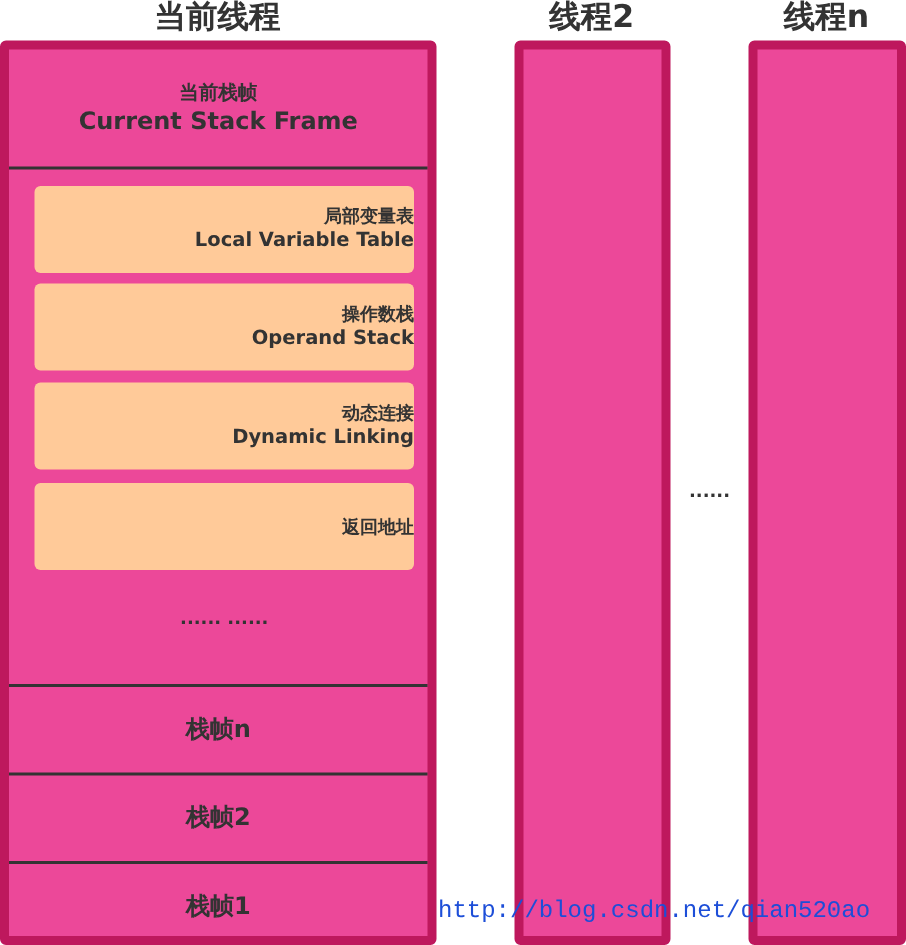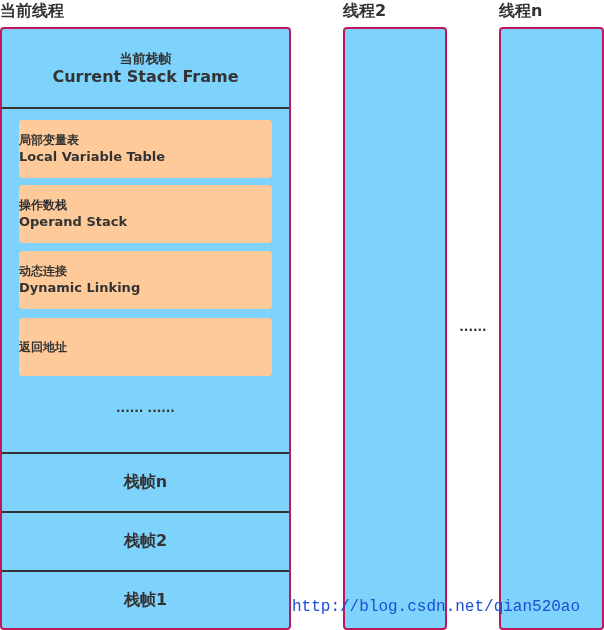--- a/index.html
+++ b/index.html
@@ -3,39 +3,39 @@
   <meta charset="utf-8">
   <style>
     html, body { margin: 0; padding: 0; background: #ffffff; }
     body {
       width: 604px; height: 630px; position: relative; overflow: hidden;
       font-family: "DejaVu Sans", "Liberation Sans", sans-serif;
       color: #333333;
     }
     .thread-title {
       position: absolute; top: 0; height: 22px; line-height: 22px;
-      font-size: 16px; font-weight: bold; text-align: left; color: #333;
+      font-size: 21px; font-weight: bold; text-align: center; color: #333;
     }
     .thread-box {
       position: absolute; box-sizing: border-box;
-      border: 2px solid #be185d; border-radius: 4px; background: #7dd3fc;
+      border: 6px solid #be185d; border-radius: 4px; background: #ec4899;
     }
     .frame {
       position: absolute; left: 0; right: 0; box-sizing: border-box;
       display: flex; flex-direction: column; align-items: center; justify-content: center;
       font-weight: bold; text-align: center;
     }
     .frame.sep { border-top: 2px solid #333333; }
     .frame .cn { font-size: 13px; line-height: 17px; }
     .frame .en { font-size: 16px; line-height: 19px; }
     .frame.big { font-size: 16px; }
     .slot {
       position: absolute; left: 17px; width: 253px; height: 58px;
       background: #ffca99; border-radius: 4px;
-      display: flex; flex-direction: column; align-items: flex-start; justify-content: center;
+      display: flex; flex-direction: column; align-items: flex-end; justify-content: center;
       font-weight: bold; text-align: center;
     }
     .slot .cn { font-size: 12px; line-height: 16px; }
     .slot .en { font-size: 13px; line-height: 18px; }
     .dots { position: absolute; font-size: 12px; font-weight: bold; letter-spacing: 0px; color: #333; }
     .watermark {
       position: absolute; left: 292px; top: 598px; font-family: "Liberation Mono", monospace;
       font-size: 16px; color: #1d4ed8; letter-spacing: 0px; white-space: nowrap;
     }
   </style>

